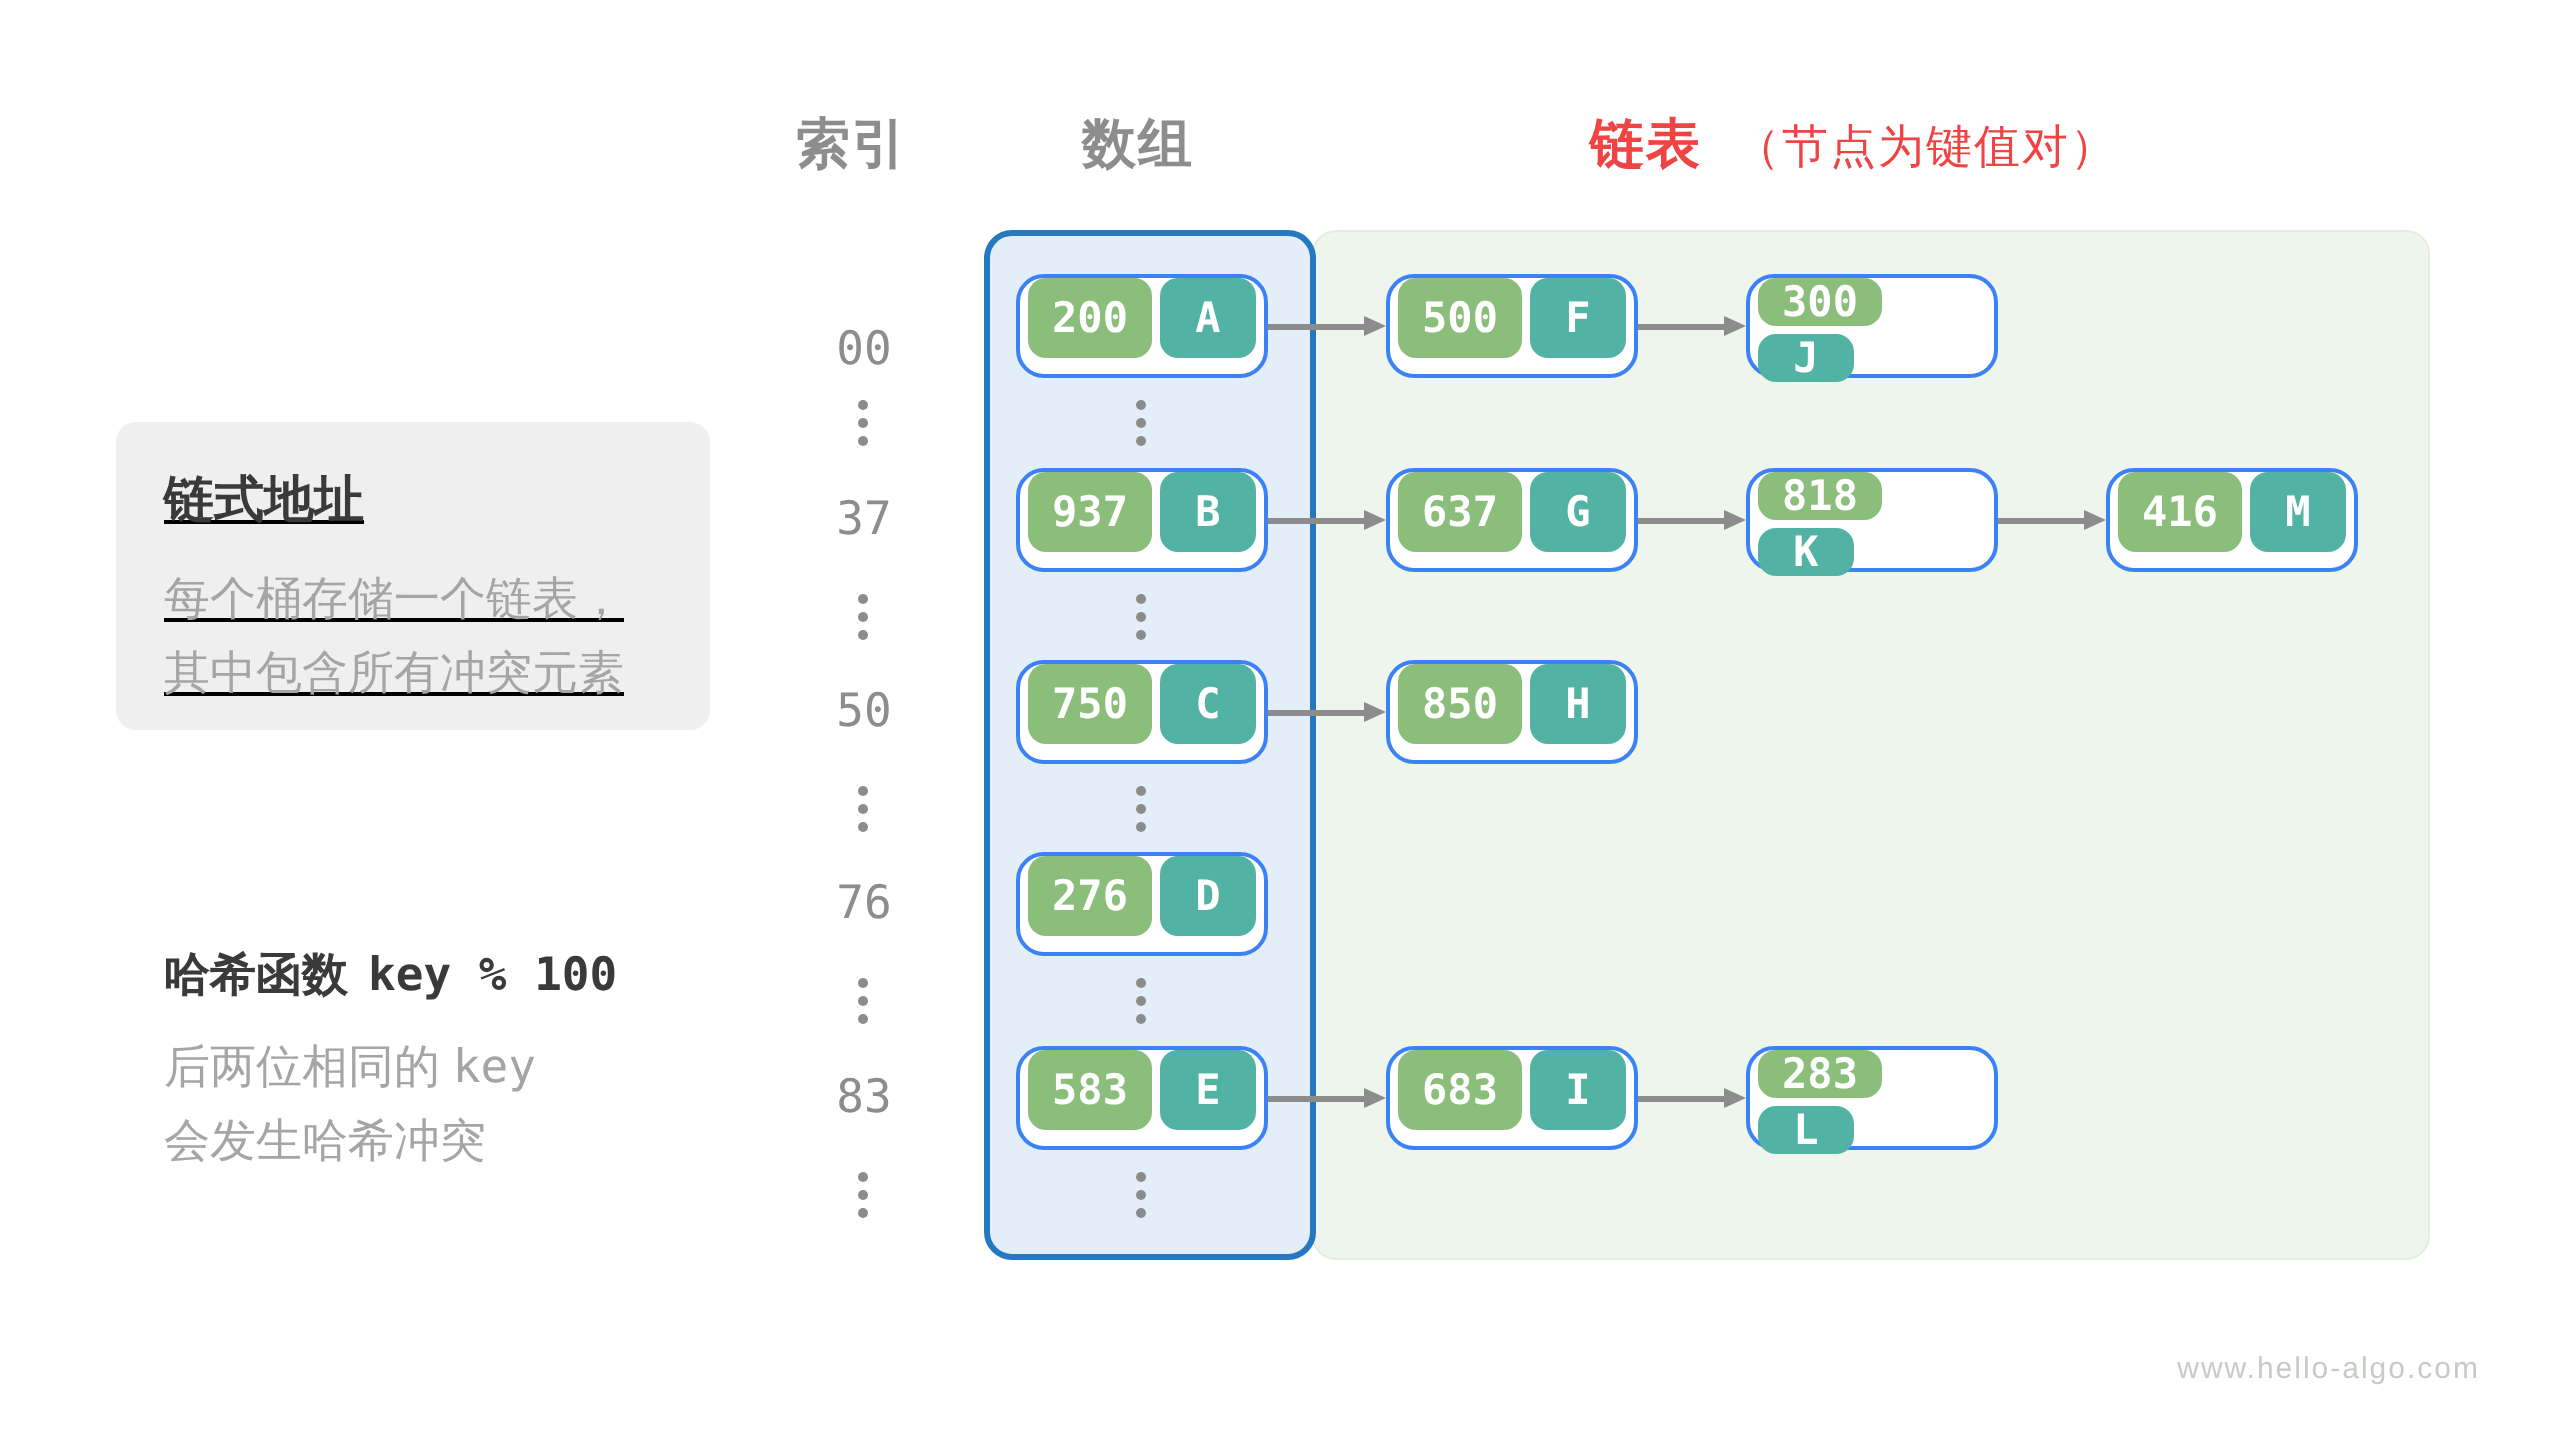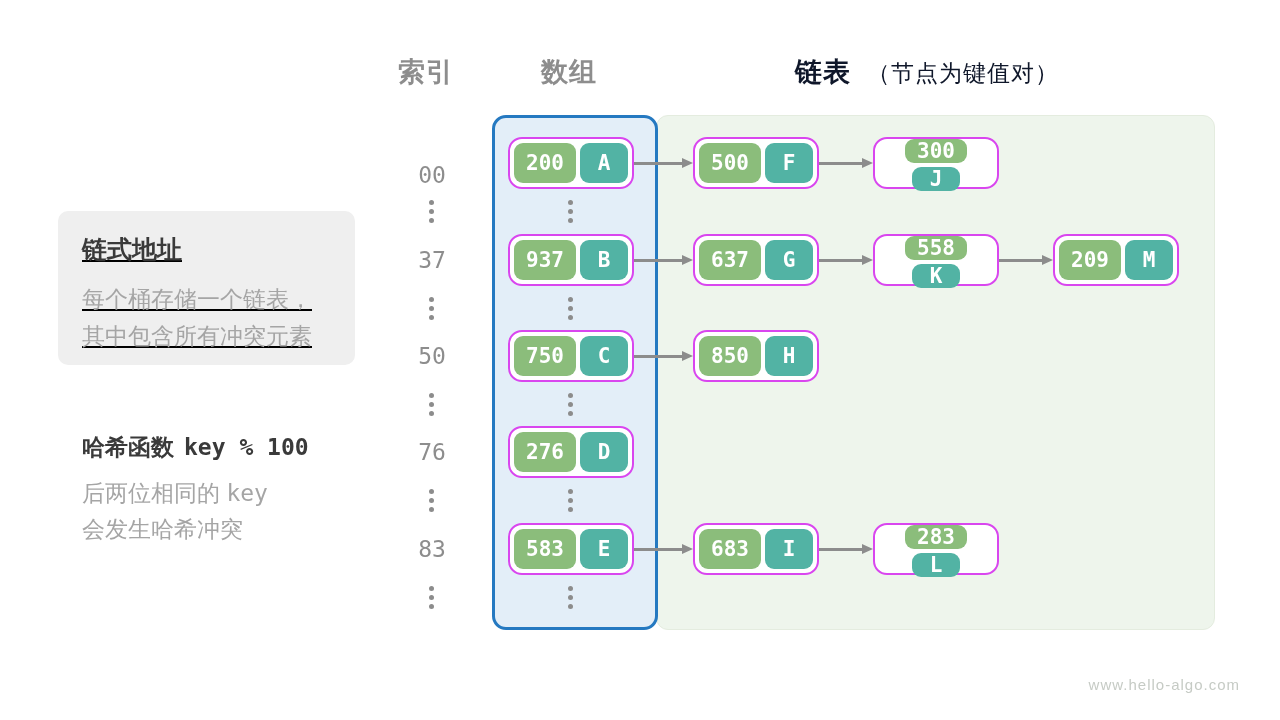--- a/index.html
+++ b/index.html
@@ -3,50 +3,50 @@
 <meta charset="utf-8">
 <style>
   html,body{margin:0;padding:0;background:#fff;}
   .canvas{position:relative;width:1280px;height:720px;background:#ffffff;
           font-family:"Liberation Sans",sans-serif;overflow:hidden;}
 
   
   .hdr{position:absolute;top:54px;font-weight:bold;font-size:27px;color:#8d8d8d;letter-spacing:1px;}
   .hdr-index{left:398px;}
   .hdr-array{left:541px;text-align:center;}
-  .hdr-list{left:795px;display:flex;align-items:baseline;color:#0f172a;}
+  .hdr-list{left:795px;display:flex;align-items:baseline;color:#ef4444;}
   .hdr-list .main{font-size:27px;font-weight:bold;}
   .hdr-list .note{font-size:23px;font-weight:normal;margin-left:16px;}
 
   
   .info-box{position:absolute;left:58px;top:211px;width:297px;height:154px;background:#efefef;
             border-radius:10px;box-sizing:border-box;padding:22px 24px;text-decoration:underline;}
   .info-title{font-size:25px;font-weight:bold;color:#3a3a3a;margin-bottom:15px;}
   .info-line{font-size:23px;color:#a5a5a5;line-height:37px;}
 
   
   .hash-block{position:absolute;left:82px;top:432px;}
-  .hash-title{font-size:23px;font-weight:bold;color:#3a3a3a;margin-bottom:12px;}
+  .hash-title{font-size:23px;font-weight:bold;color:#3a3a3a;margin-bottom:12px;margin-top:40px;}
   .hash-title .mono{font-family:"DejaVu Sans Mono",monospace;font-weight:600;margin-left:10px;}
   .hash-line{font-size:23px;color:#a5a5a5;line-height:36px;}
   .hash-line .mono{font-family:"DejaVu Sans Mono",monospace;}
 
   
   .list-region{position:absolute;left:656px;top:115px;width:559px;height:515px;background:#eef5ec;
                border:1px solid #e4ecdf;border-radius:12px;box-sizing:border-box;z-index:1;}
   .array-box{position:absolute;left:492px;top:115px;width:166px;height:515px;background:#e3eef8;
              border:3px solid #2579c1;border-radius:14px;box-sizing:border-box;z-index:2;}
 
   
   .idx{position:absolute;left:400px;width:64px;text-align:center;height:32px;line-height:32px;
        font-family:"DejaVu Sans Mono",monospace;font-size:23px;color:#8d8d8d;z-index:3;}
 
   
-  .node{position:absolute;width:126px;height:52px;background:#fff;border:2px solid #d946ef;
-        border-radius:14px;box-sizing:border-box;display:flex;align-items:center;
+  .node{position:absolute;width:126px;height:52px;background:#fff;border:2px solid #3b82f6;
+        border-radius:14px;box-sizing:border-box;display:flex;
         padding:0 4px;gap:4px;z-index:3;}
   .node .key,.node .val{height:40px;border-radius:9px;color:#fff;display:flex;align-items:center;
         justify-content:center;font-family:"DejaVu Sans Mono",monospace;font-weight:bold;font-size:21px;}
   .node .key{width:62px;background:#8bbd7b;}
   .node .val{width:48px;background:#52b3a4;}
 
   .colA{left:508px;} .col1{left:693px;} .col2{left:873px;flex-direction:column;} .col3{left:1053px;}
   .r0{top:137px;} .r1{top:234px;} .r2{top:330px;} .r3{top:426px;} .r4{top:523px;}
 
   
@@ -142,29 +142,29 @@
     </div>
   <div class="node col1 r1">
     <span class="key">637</span>
     <span class="val">G</span>
   </div>
   <div class="arrow seg1 ar1">
       <i class="line"></i>
       <i class="head"></i>
     </div>
   <div class="node col2 r1">
-    <span class="key">558</span>
+    <span class="key">818</span>
     <span class="val">K</span>
   </div>
   <div class="arrow seg2 ar1">
       <i class="line"></i>
       <i class="head"></i>
     </div>
   <div class="node col3 r1">
-    <span class="key">209</span>
+    <span class="key">416</span>
     <span class="val">M</span>
   </div>
 
   <div class="dots dcx d1">
       <i></i>
       <i></i>
       <i></i>
     </div>
   <div class="dots dca d1">
       <i></i>

